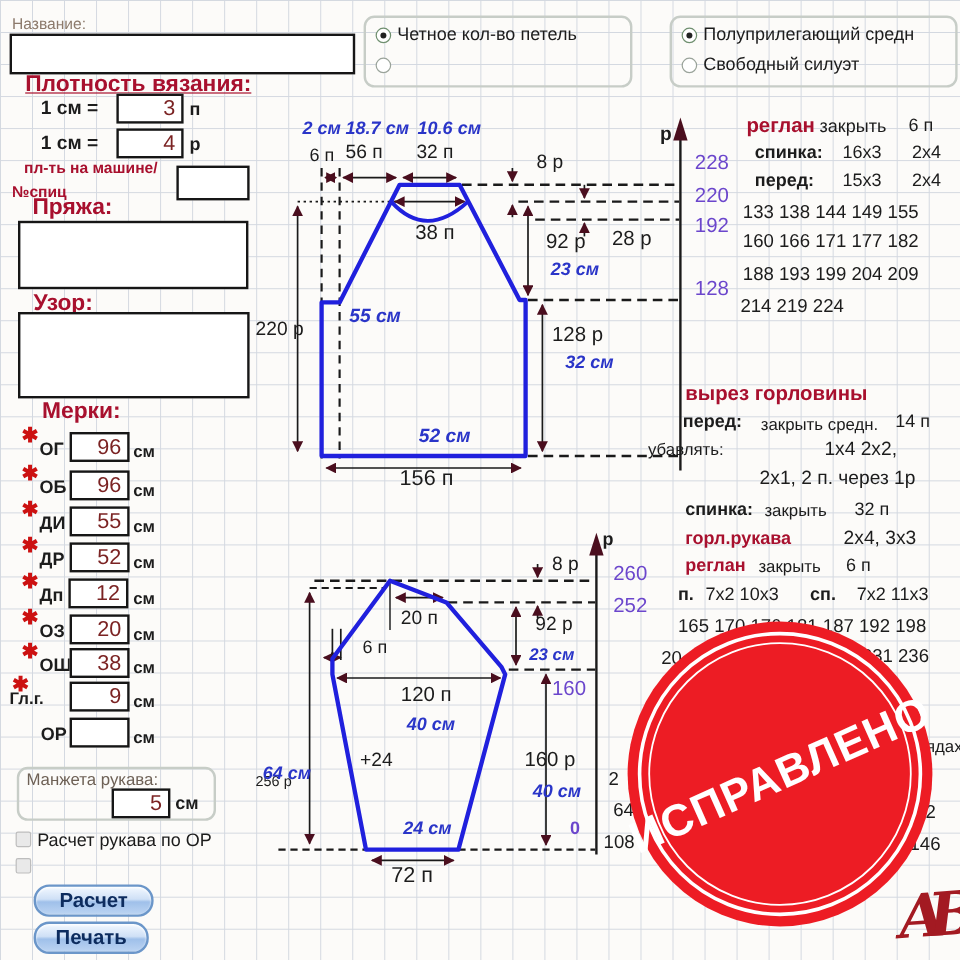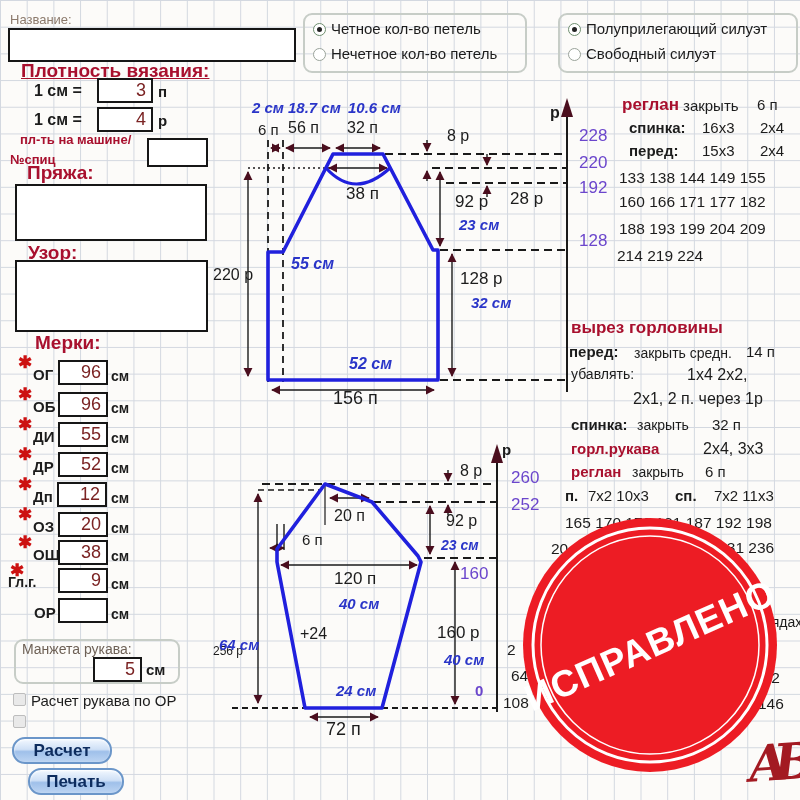--- a/index.html
+++ b/index.html
@@ -173,32 +173,31 @@
 
   <div class="grp z2" style="left:14px;top:639px;width:166px;height:45px;"></div>
   <span class="lbl" style="left:22px;top:641px;font-size:14px;color:#6e6156;">Манжета рукава:</span>
   <input class="numbox z2" style="left: 93px; top: 657px; width: 49px; height: 25px;" value="5">
   <span class="lbl bold" style="left:146px;top:661px;font-size:15px;">см</span>
 
   <div class="chk z2" style="left:13px;top:693px;"></div>
   <span class="lbl" style="left:31px;top:692px;font-size:15px;">Расчет рукава по ОР</span>
   <div class="chk z2" style="left:13px;top:715px;"></div>
 
-  <button class="btn z2" style="left:12px;top:737px;width:100px;height:27px;">Расчет</button>
+  <button class="btn z2" style="left:28px;top:737px;width:100px;height:27px;">Расчет</button>
   <button class="btn z2" style="left:28px;top:768px;width:96px;height:27px;">Печать</button>
 
   <div class="grp z2" style="left:303px;top:13px;width:224px;height:60px;"></div>
   <div class="radio sel z2" style="left:313px;top:23px;"></div>
   <span class="lbl" style="left:331px;top:20px;font-size:15px;">Четное кол-во петель</span>
   <div class="radio z2" style="left:313px;top:48px;"></div>
-  <span class="lbl" style="left:331px;top:45px;font-size:15px;">Нечетное кол-во петель</span>
 
   <div class="grp z2" style="left:558px;top:13px;width:240px;height:60px;"></div>
   <div class="radio sel z2" style="left:568px;top:23px;"></div>
-  <span class="lbl" style="left:586px;top:20px;font-size:15px;">Полуприлегающий силуэт</span>
+  <span class="lbl" style="left:586px;top:20px;font-size:15px;">Полуприлегающий средн</span>
   <div class="radio z2" style="left:568px;top:48px;"></div>
   <span class="lbl" style="left:586px;top:45px;font-size:15px;">Свободный силуэт</span>
 
   <span class="lbl blueit" style="left:252px;top:99px;font-size:15px;">2 см</span>
   <span class="lbl blueit" style="left:288px;top:99px;font-size:15px;">18.7 см</span>
   <span class="lbl blueit" style="left:348px;top:99px;font-size:15px;">10.6 см</span>
   <span class="lbl" style="left:258px;top:121px;font-size:15px;">6 п</span>
   <span class="lbl" style="left:288px;top:119px;font-size:16px;">56 п</span>
   <span class="lbl" style="left:347px;top:119px;font-size:16px;">32 п</span>
   <span class="lbl" style="left:447px;top:127px;font-size:16px;">8 р</span>
@@ -249,21 +248,21 @@
   <span class="lbl" style="left:760px;top:142px;font-size:15px;">2х4</span>
   <span class="lbl" style="left:619px;top:169px;font-size:15.5px;">133 138 144 149 155</span>
   <span class="lbl" style="left:619px;top:193px;font-size:15.5px;">160 166 171 177 182</span>
   <span class="lbl" style="left:619px;top:220px;font-size:15.5px;">188 193 199 204 209</span>
   <span class="lbl" style="left:617px;top:247px;font-size:15.5px;">214 219 224</span>
 
   <span class="lbl crimson" style="left:571px;top:318px;font-size:17px;">вырез горловины</span>
   <span class="lbl bold" style="left:569px;top:343px;font-size:15px;">перед:</span>
   <span class="lbl" style="left:634px;top:345px;font-size:14px;">закрыть средн.</span>
   <span class="lbl" style="left:746px;top:343px;font-size:15px;">14 п</span>
-  <span class="lbl" style="left:571px;top:366px;font-size:14px;">убавлять:</span>
+  <span class="lbl" style="left:540px;top:366px;font-size:14px;">убавлять:</span>
   <span class="lbl" style="left:687px;top:366px;font-size:16px;">1х4 2х2,</span>
   <span class="lbl" style="left:633px;top:390px;font-size:16px;">2х1, 2 п. через 1р</span>
   <span class="lbl bold" style="left:571px;top:416px;font-size:15px;">спинка:</span>
   <span class="lbl" style="left:637px;top:417px;font-size:14px;">закрыть</span>
   <span class="lbl" style="left:712px;top:416px;font-size:15px;">32 п</span>
   <span class="lbl crimson" style="left:571px;top:440px;font-size:15px;">горл.рукава</span>
   <span class="lbl" style="left:703px;top:440px;font-size:16px;">2х4, 3х3</span>
   <span class="lbl crimson" style="left:571px;top:463px;font-size:15px;">реглан</span>
   <span class="lbl" style="left:632px;top:464px;font-size:14px;">закрыть</span>
   <span class="lbl" style="left:705px;top:463px;font-size:15px;">6 п</span>

